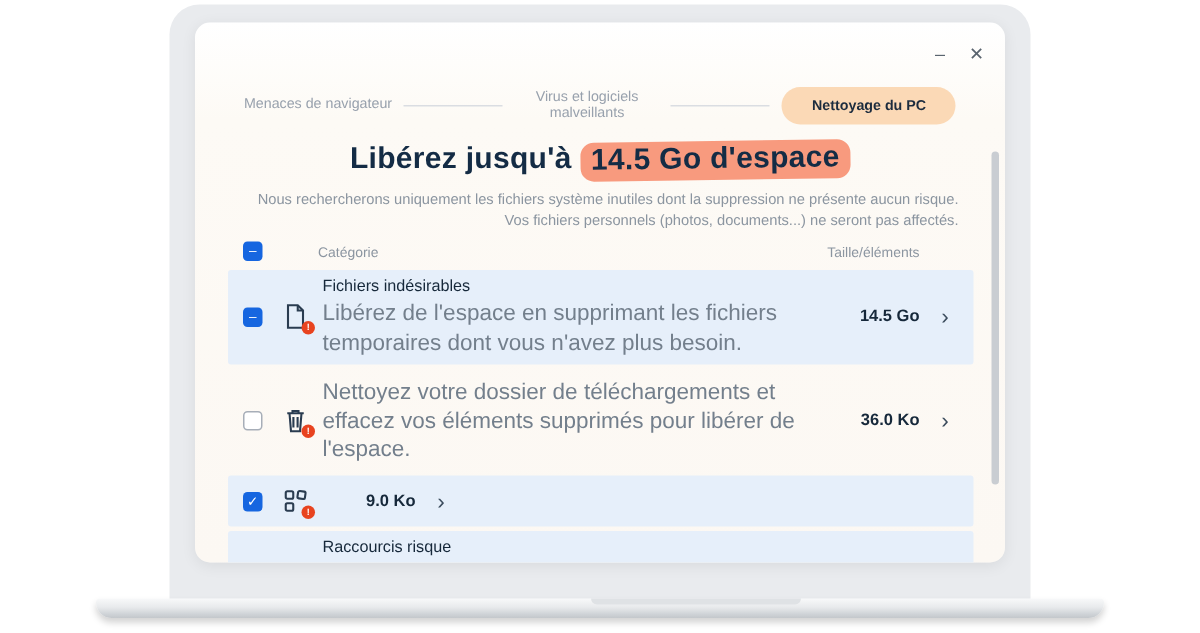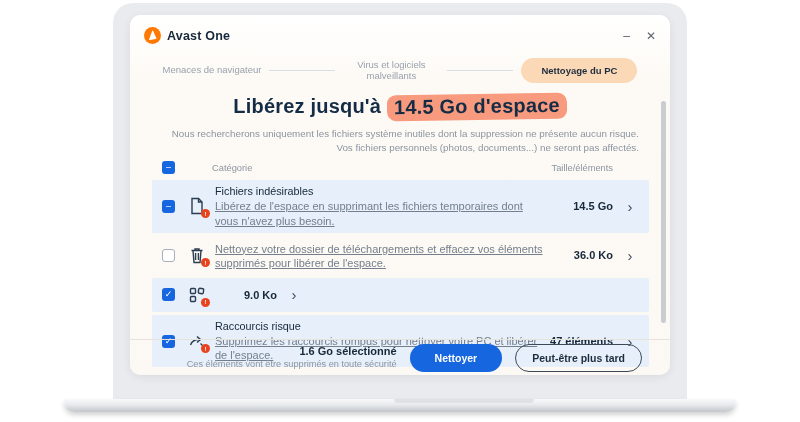--- a/index.html
+++ b/index.html
@@ -57,21 +57,21 @@
         display:flex; align-items:center; justify-content:center;
         font-size:9px; line-height:1; color:#ffffff; }
   .cb.on { background:#1666e0; }
   .cb.off { background:#ffffff; border:1.4px solid #a7aeb8; }
   .row-icon { position:relative; width:20px; height:20px; margin:0 8px 0 12px; flex:0 0 20px; }
   .badge { position:absolute; right:-3px; bottom:-2px; width:9px; height:9px;
     border-radius:50%; background:#e8431f; color:#fff; font-size:6px; font-weight:bold;
     display:flex; align-items:center; justify-content:center; line-height:1; }
   .row-text { flex:1; min-width:0; padding-right:8px; }
   .row-title { font-size:10.8px; font-weight:normal; color:#16283a; line-height:1.25; }
-  .row-desc { font-size:11px; color:#737f8c; line-height:1.28; max-width:352px; margin-top:1px;text-decoration:underline; }
+  .row-desc { font-size:15px; color:#737f8c; line-height:1.28; max-width:352px; margin-top:1px; }
   .row-size { font-size:11px; font-weight:bold; color:#16283a; white-space:nowrap;
               text-align:right; min-width:62px; }
   .chev { width:18px; text-align:center; font-size:15px; color:#3c4c5d; line-height:1;
           margin-left:8px; }
 
   .scrollbar { position:absolute; right:4px; top:86px; width:5px; height:222px;
     background:#c9cdd2; border-radius:3px; }
 
   
   .footer { position:absolute; left:0; bottom:0; width:100%; height:36px;
@@ -94,29 +94,20 @@
 
 <div class="stage">
   <div class="laptop-screen"></div>
   <div class="laptop-base">
     <div class="laptop-base-lip"></div>
   </div>
 
   <div class="app">
 
     <div class="titlebar">
-      <div class="brand">
-        <span>
-          <svg class="glyph" width="17" height="17" viewBox="0 0 17 17">
-            <circle cx="8.5" cy="8.5" r="8.5" fill="#ff7800"></circle>
-            <path d="M5.1 12.2 L8.3 3.8 Q8.7 3.1 9.2 3.9 L12.4 11.3 Q12.6 12.2 11.6 11.9 L5.9 13.1 Q4.8 13.2 5.1 12.2 Z" fill="#ffffff"></path>
-          </svg>
-        </span>
-        <span class="brand-name">Avast One</span>
-      </div>
       <div class="win-controls">
         <span class="win-btn">–</span>
         <span class="win-btn">✕</span>
       </div>
     </div>
 
     <div class="tabs">
       <div class="tab">Menaces de navigateur</div>
       <div class="tab-line"></div>
       <div class="tab mid">Virus et logiciels malveillants</div>
@@ -197,23 +188,15 @@
           <div class="row-title">Raccourcis risque</div>
           <div class="row-desc">Supprimez les raccourcis rompus pour nettoyer votre PC et libérer de l'espace.</div>
         </div>
         <div class="row-size">47 éléments</div>
         <div class="chev">›</div>
       </div>
     </div>
 
     <div class="scrollbar"></div>
 
-    <div class="footer">
-      <div class="f-text">
-        <div class="f-total">1.6 Go sélectionné</div>
-        <div class="f-note">Ces éléments vont être supprimés en toute sécurité</div>
-      </div>
-      <button class="btn-primary">Nettoyer</button>
-      <button class="btn-secondary">Peut-être plus tard</button>
-    </div>
 
   </div>
 </div>
 
 </body></html>

